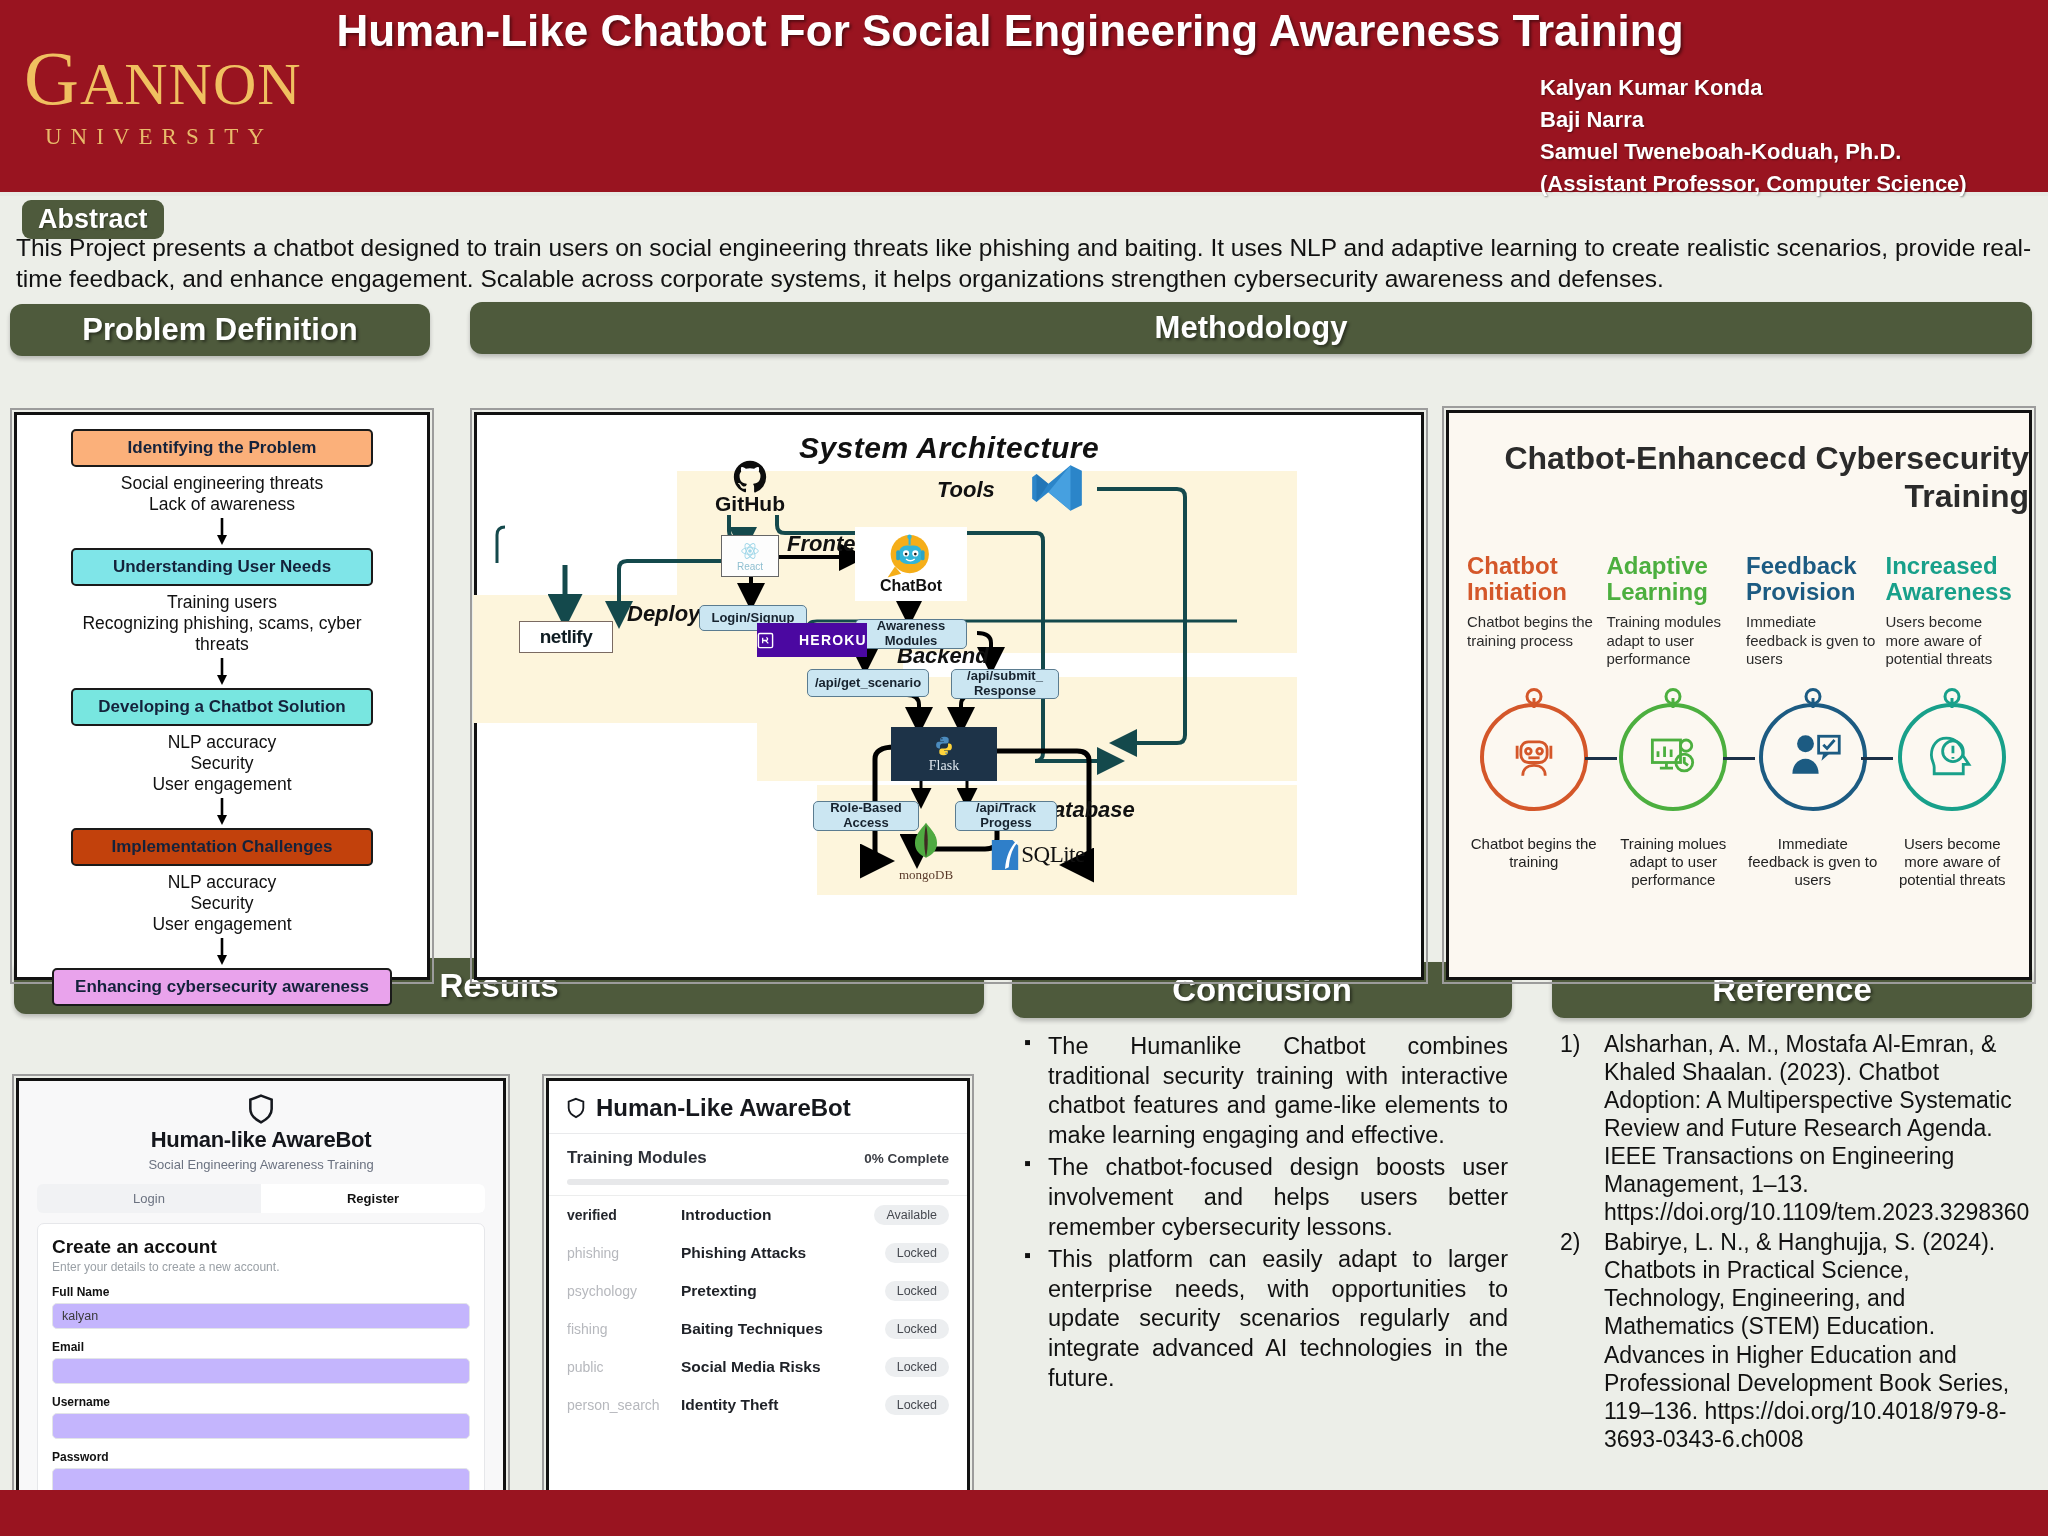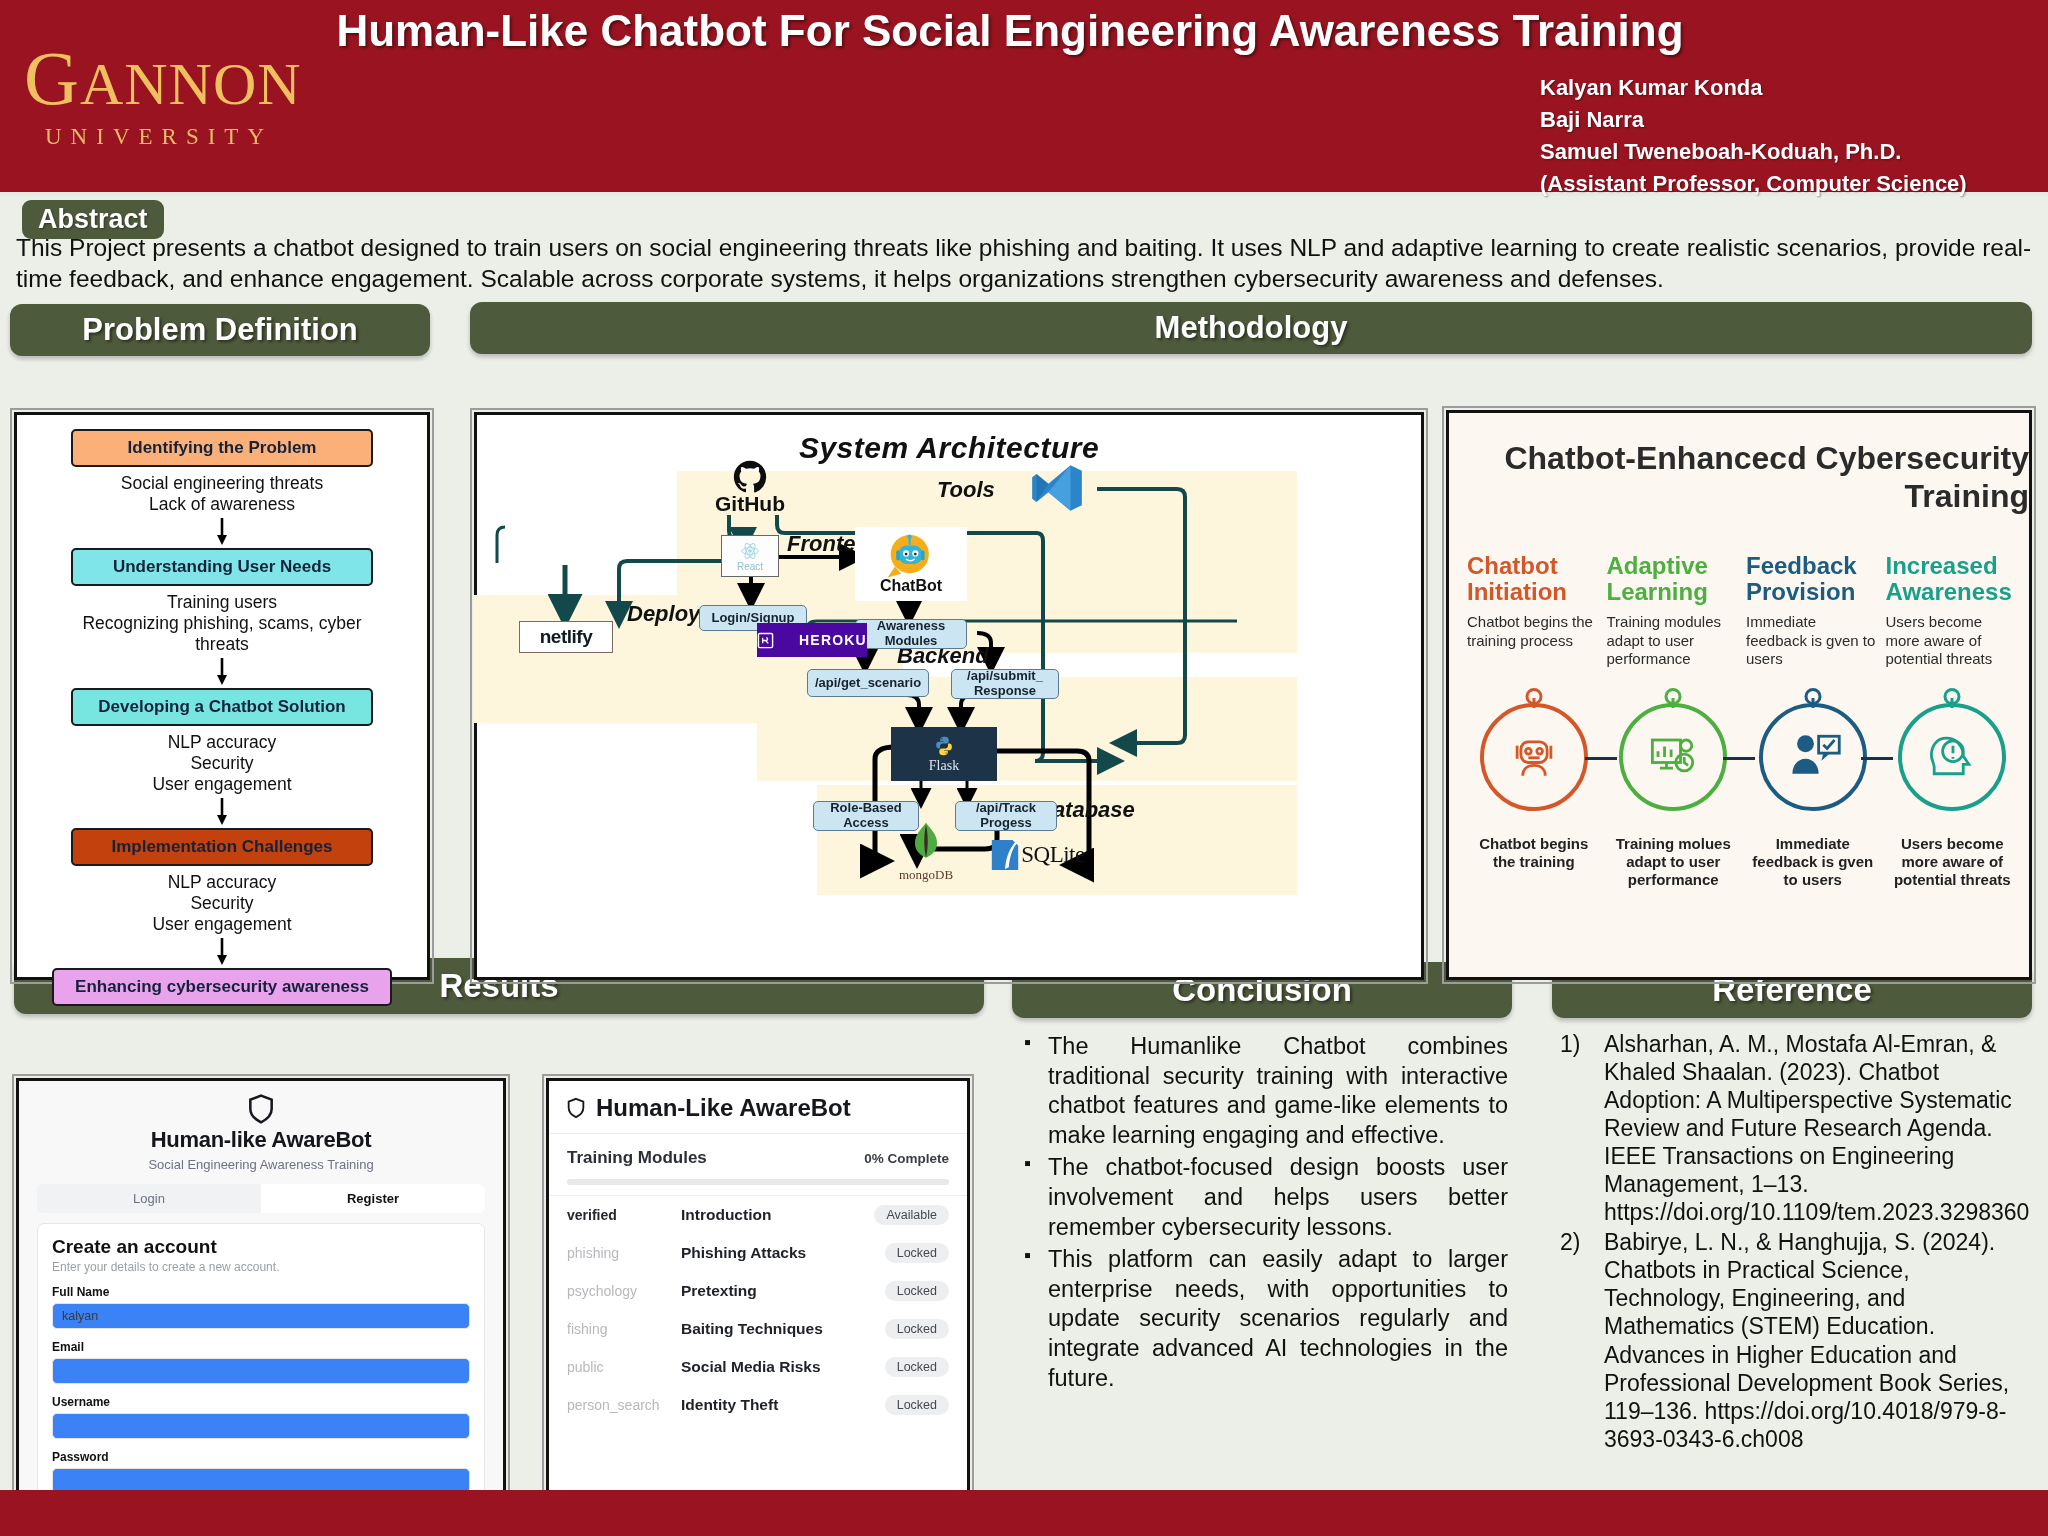--- a/index.html
+++ b/index.html
@@ -123,36 +123,36 @@
   }
   .circ::before {
     content:""; position:absolute; top:-19px; left:50%; transform:translateX(-50%);
     width:11px; height:11px; border-radius:50%; border:3px solid currentColor;
     background:#fcf8f1;
   }
   .circ::after {
     content:""; position:absolute; top:-9px; left:50%; transform:translateX(-50%);
     width:3px; height:10px; background:currentColor;
   }
-  .circ-cap { font-size:15px; text-align:center; color:#222; line-height:1.2; margin-top:24px;font-weight:bold; }
+  .circ-cap { font-size:15px; text-align:center; color:#222; line-height:1.2; margin-top:24px; }
   .connector { position:absolute; height:3px; background:#1b3148; top:54px; }
   .shot-inner { position:absolute; inset:0; }
 
   .ab-head { text-align:center; padding-top:12px; }
   .ab-title { font-size:22px; font-weight:bold; color:#14161c; letter-spacing:-.3px; }
   .ab-sub { font-size:13px; color:#6b7280; margin-top:4px; }
   .tabs { display:flex; margin:12px 18px 0; border-radius:6px; overflow:hidden; background:#f1f2f4; }
   .tab { flex:1; text-align:center; padding:7px 0; font-size:13px; color:#6b7280; }
   .tab.active { background:#fff; color:#111; font-weight:bold; }
   .card { margin:10px 18px 0; background:#fff; border:1px solid #e6e7ea; border-radius:7px; padding:12px 14px; }
   .card-h { font-size:19px; font-weight:bold; color:#111; }
   .card-s { font-size:12px; color:#9aa0a6; margin-top:2px; }
   .fld-l { font-size:12px; font-weight:bold; color:#111; margin-top:11px; }
   .fld { height:26px; border:1px solid #e2e4e8; border-radius:5px; margin-top:4px; font-size:12.5px;
-         display:flex; align-items:center; padding-left:9px; color:#3a3a3a; background:#3b82f6; }
+         display:flex; align-items:center; padding-left:9px; color:#3a3a3a; background:#c4b5fd; }
   .btn-reg { margin-top:14px; background:#141a2e; color:#fff; text-align:center;
              padding:9px 0; border-radius:6px; font-size:13px; font-weight:bold; }
 
   .tm-head { display:flex; align-items:center; gap:9px; padding:13px 16px 11px;
              border-bottom:1px solid #e9eaec; }
   .tm-title { font-size:24px; font-weight:bold; color:#16181d; }
   .tm-sub { display:flex; justify-content:space-between; align-items:center; padding:14px 18px 0; }
   .tm-sub-l { font-size:17px; font-weight:bold; color:#2c2f36; }
   .tm-sub-r { font-size:13.5px; font-weight:bold; color:#3a3d44; }
   .tm-bar { margin:11px 18px 0; height:6px; border-radius:3px; background:#e7e8ea; }

